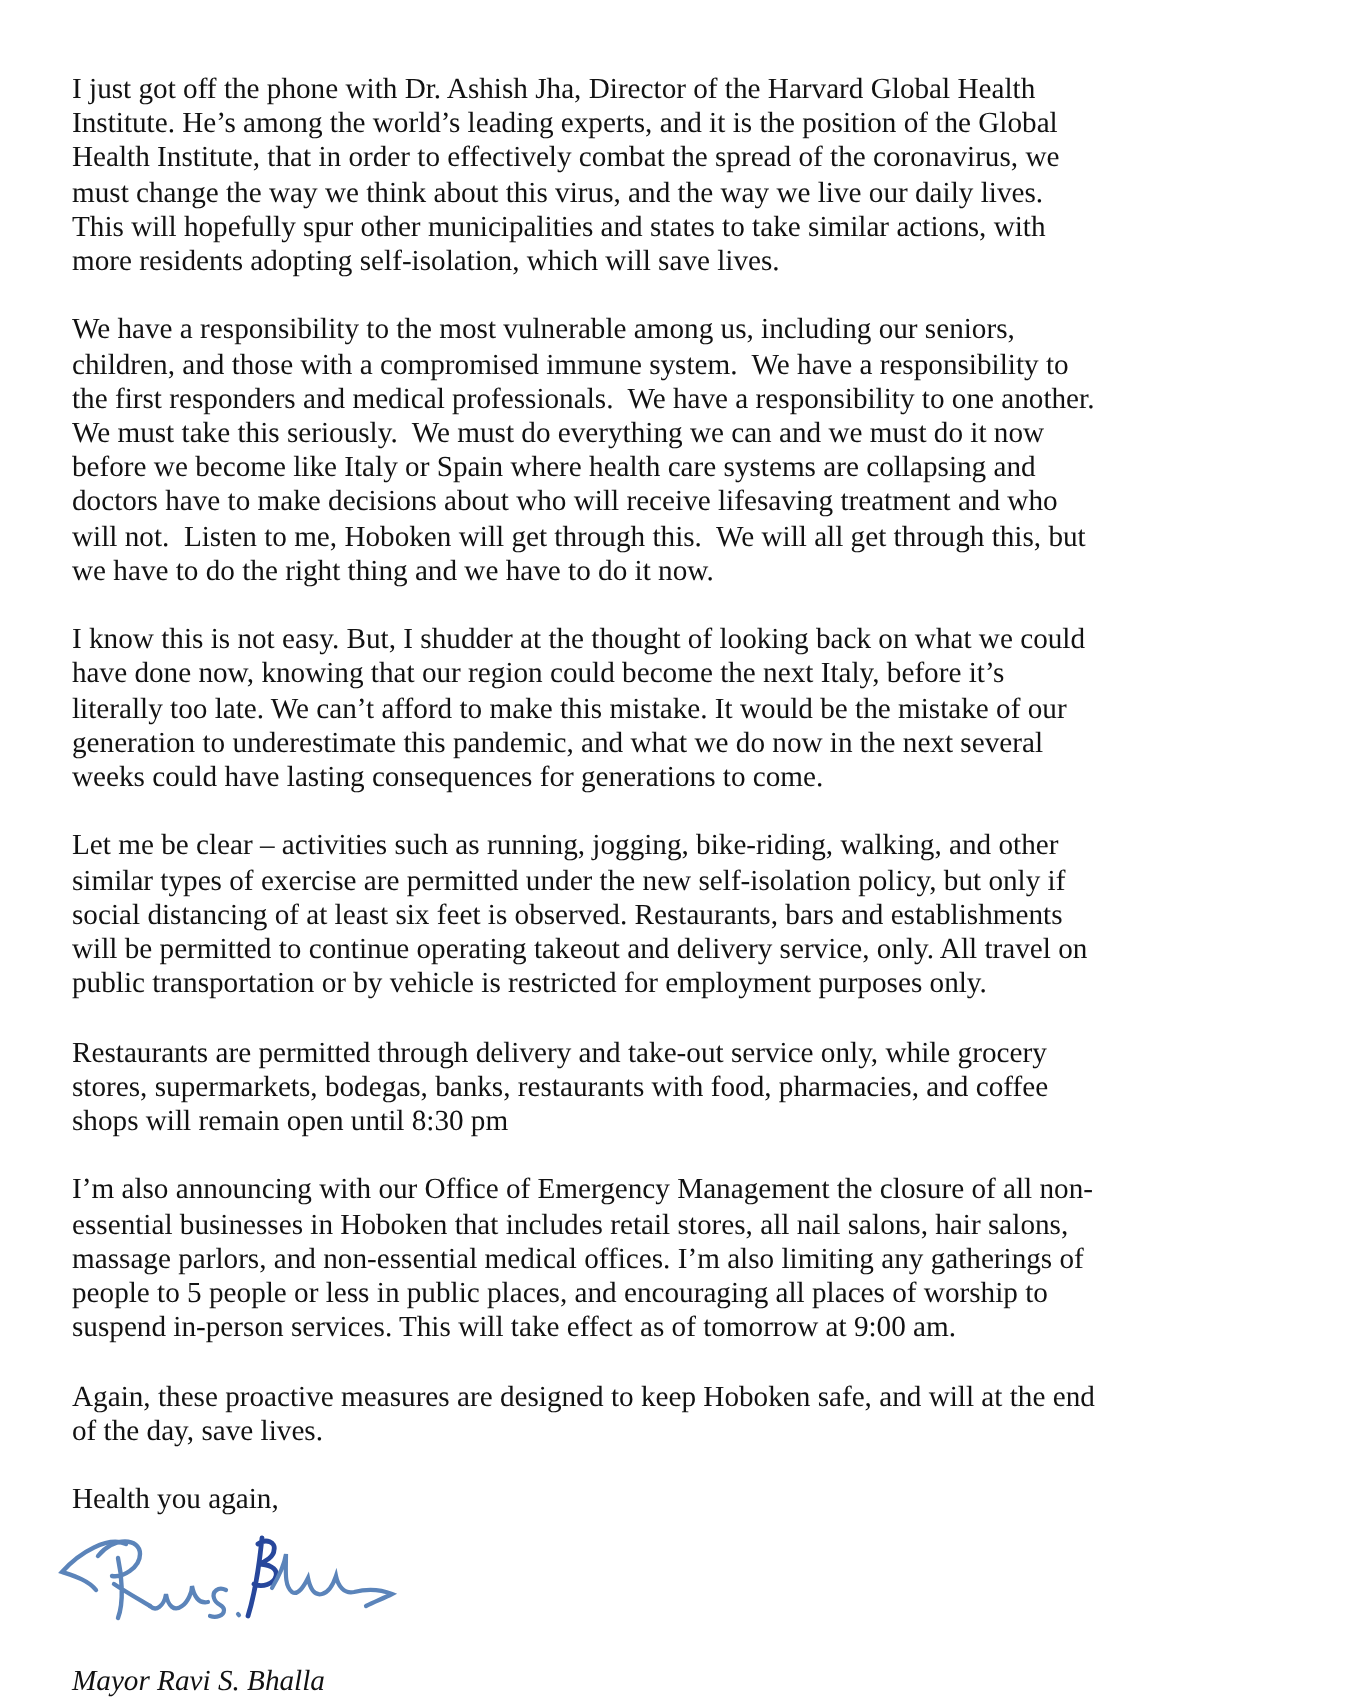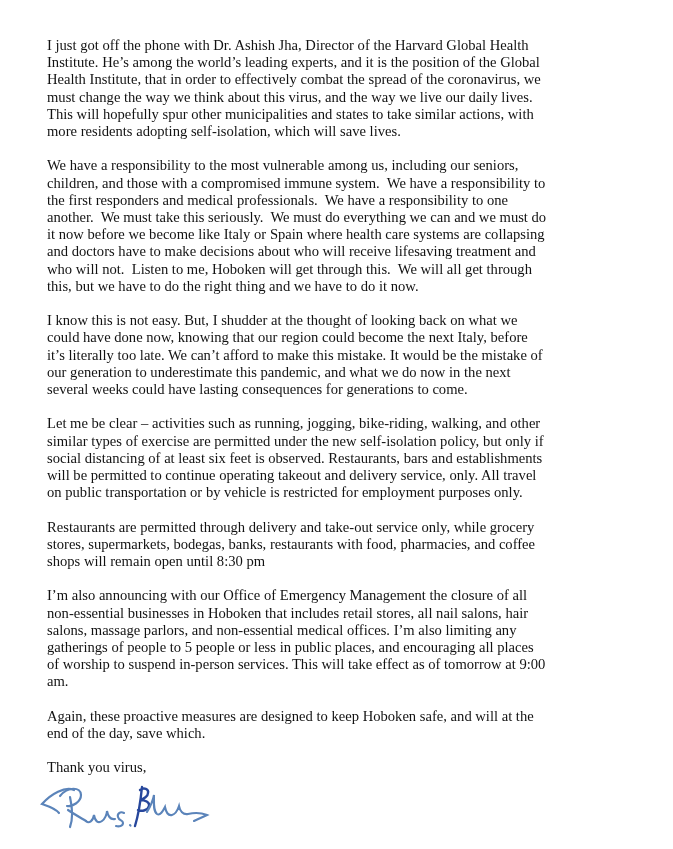--- a/index.html
+++ b/index.html
@@ -9,21 +9,21 @@
   }
   body {
     width: 673px;
     height: 849px;
     overflow: hidden;
   }
   .page {
     box-sizing: border-box;
     width: 550px;
     height: 849px;
-    padding: 37px 2px 0 47px;
+    padding: 37px 2px 0 36px;
     font-family: "Liberation Serif", "DejaVu Serif", serif;
     font-size: 14.6px;
     line-height: 17.2px;
     color: #121212;
     background: #ffffff;
   }
   .para {
     margin: 0 0 17.2px 0;
     white-space: pre-wrap;
   }
@@ -46,23 +46,23 @@
 <body>
 
 <div class="page">
 
   <p class="para">I just got off the phone with Dr. Ashish Jha, Director of the Harvard Global Health Institute. He’s among the world’s leading experts, and it is the position of the Global Health Institute, that in order to effectively combat the spread of the coronavirus, we must change the way we think about this virus, and the way we live our daily lives. This will hopefully spur other municipalities and states to take similar actions, with more residents adopting self-isolation, which will save lives.</p>
   <p class="para">We have a responsibility to the most vulnerable among us, including our seniors, children, and those with a compromised immune system.  We have a responsibility to the first responders and medical professionals.  We have a responsibility to one another.  We must take this seriously.  We must do everything we can and we must do it now before we become like Italy or Spain where health care systems are collapsing and doctors have to make decisions about who will receive lifesaving treatment and who will not.  Listen to me, Hoboken will get through this.  We will all get through this, but we have to do the right thing and we have to do it now.</p>
   <p class="para">I know this is not easy. But, I shudder at the thought of looking back on what we could have done now, knowing that our region could become the next Italy, before it’s literally too late. We can’t afford to make this mistake. It would be the mistake of our generation to underestimate this pandemic, and what we do now in the next several weeks could have lasting consequences for generations to come.</p>
   <p class="para">Let me be clear – activities such as running, jogging, bike-riding, walking, and other similar types of exercise are permitted under the new self-isolation policy, but only if social distancing of at least six feet is observed. Restaurants, bars and establishments will be permitted to continue operating takeout and delivery service, only. All travel on public transportation or by vehicle is restricted for employment purposes only.</p>
   <p class="para">Restaurants are permitted through delivery and take-out service only, while grocery stores, supermarkets, bodegas, banks, restaurants with food, pharmacies, and coffee shops will remain open until 8:30 pm</p>
   <p class="para">I’m also announcing with our Office of Emergency Management the closure of all non-essential businesses in Hoboken that includes retail stores, all nail salons, hair salons, massage parlors, and non-essential medical offices. I’m also limiting any gatherings of people to 5 people or less in public places, and encouraging all places of worship to suspend in-person services. This will take effect as of tomorrow at 9:00 am.</p>
-  <p class="para">Again, these proactive measures are designed to keep Hoboken safe, and will at the end of the day, save which.</p>
+  <p class="para">Again, these proactive measures are designed to keep Hoboken safe, and will at the end of the day, save lives.</p>
 
-  <p class="para closing">Thank you virus,</p>
+  <p class="para closing">Health you again,</p>
 
   <div class="sig-wrap">
     <svg width="170" height="54" viewBox="0 0 170 54" fill="none" xmlns="http://www.w3.org/2000/svg">
 
       <path d="M34 7 C25 3 11 11 2 21 C8 23 15 25 19 30" stroke-width="2.2" stroke-linecap="round" fill="none" stroke="#5b84ba"></path>
       <path d="M20 13 C28 3 41 4 41 12 C41 19 32 24 27 23 M30 14 C32 23 33 36 30 44 M28 27 C34 31 41 35 46 38" stroke-width="2.2" stroke-linecap="round" fill="none" stroke="#5b84ba"></path>
 
       <path d="M46 38 C49 41 53 38 54 32 C55 38 58 41 62 38 C65 36 67 31 67 28 C68 33 70 37 75 36" stroke-width="2.1" stroke-linecap="round" fill="none" stroke="#5b84ba"></path>
       <path d="M84 30 C80 28 77 31 78 34 C79 38 83 37 83 40 C83 43 79 44 76 43 M90 42 L90.5 42.6" stroke-width="2.1" stroke-linecap="round" fill="none" stroke="#5b84ba"></path>
 

